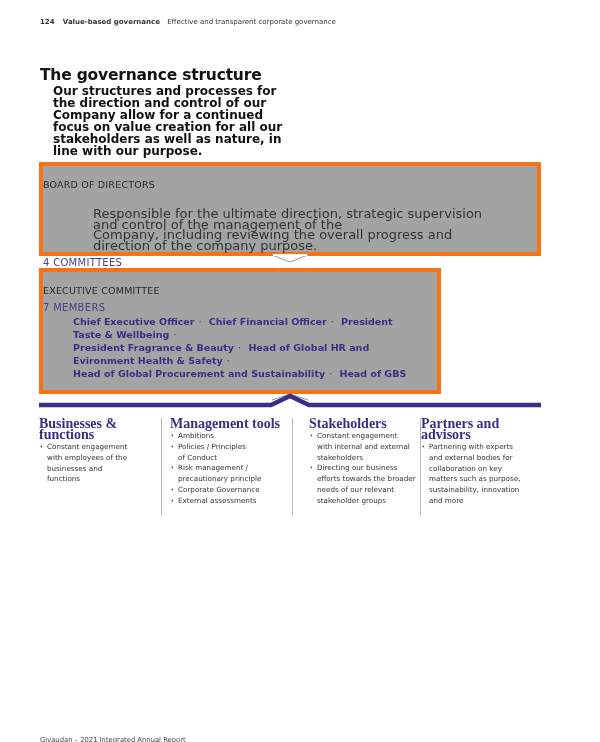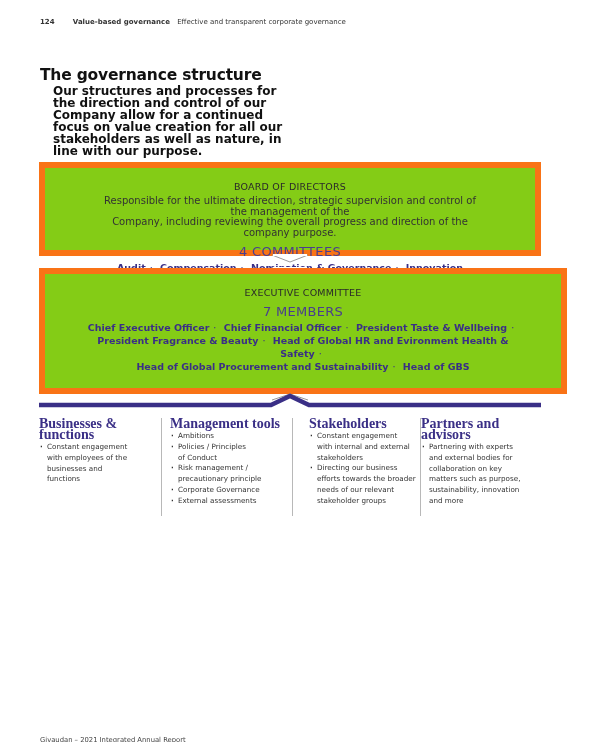--- a/index.html
+++ b/index.html
@@ -1,28 +1,28 @@
 <!DOCTYPE html>
 <html><head>
 <meta charset="utf-8">
 <style>
   html, body { margin: 0; padding: 0; background: #ffffff; }
   body { width: 600px; height: 742px; position: relative; overflow: hidden; font-family: "DejaVu Sans", sans-serif; color: #1a1a1a; }
   .abs { position: absolute; }
   .header { left: 40px; top: 18px; font-size: 7px; color: #333; white-space: nowrap; }
-  .header .pg { font-weight: bold; margin-right: 16px; text-align: right; }
+  .header .pg { font-weight: bold; margin-right: 6px; text-align: right; }
   .header .sec { font-weight: bold; margin-right: 5px; }
   .title { left: 40px; top: 66px; font-size: 15.5px; font-weight: bold; color: #111; letter-spacing: -0.2px; }
   .intro { left: 53px; top: 85px; width: 235px; font-size: 12px; font-weight: bold; line-height: 12px; color: #111; }
-  .box { border: 6px solid #f97316; background: #84cc16; box-sizing: border-box; text-align: center; }
+  .box { border: 4px solid #f97316; background: #a3a3a3; box-sizing: border-box; }
   .box1 { left: 39px; top: 162px; width: 502px; height: 94px; }
-  .box2 { left: 39px; top: 268px; width: 528px; height: 126px; }
+  .box2 { left: 39px; top: 268px; width: 402px; height: 126px; }
   .box-title { font-size: 9.5px; color: #2a2a2a; letter-spacing: 0.2px; margin-top: 13px; }
-  .box-desc { font-size: 10px; color: #333; line-height: 10.5px; margin: 4px 50px 0; }
-  .box-count { font-size: 13px; color: #4a3d8f; margin-top: 6px; letter-spacing: 0.3px; }
+  .box-desc { font-size: 13px; color: #333; line-height: 10.5px; margin: 19px 50px 0; }
+  .box-count { font-size: 10px; color: #4a3d8f; margin-top: 6px; letter-spacing: 0.3px; }
   .box-items { font-size: 9.5px; font-weight: bold; color: #3a2f86; margin-top: 2px; line-height: 13px; }
   .box2 .box-items { margin: 2px 30px 0; }
   .sep { margin: 0 4px; font-weight: normal; }
   .chev { position: absolute; }
   .cols { left: 39px; top: 418px; width: 502px; height: 100px; }
   .col { position: absolute; top: 0; height: 98px; box-sizing: border-box; }
   .col.div { border-left: 1px solid #b8b8b8; }
   .col-h { font-size: 14px; font-weight: bold; color: #3a2f86; line-height: 11px; font-family: Liberation Serif, serif; }
   .col ul { list-style: none; margin: 2px 0 0; padding: 0; }
   .col li { font-size: 7.2px; color: #333; line-height: 10.8px; padding-left: 8px; position: relative; }

